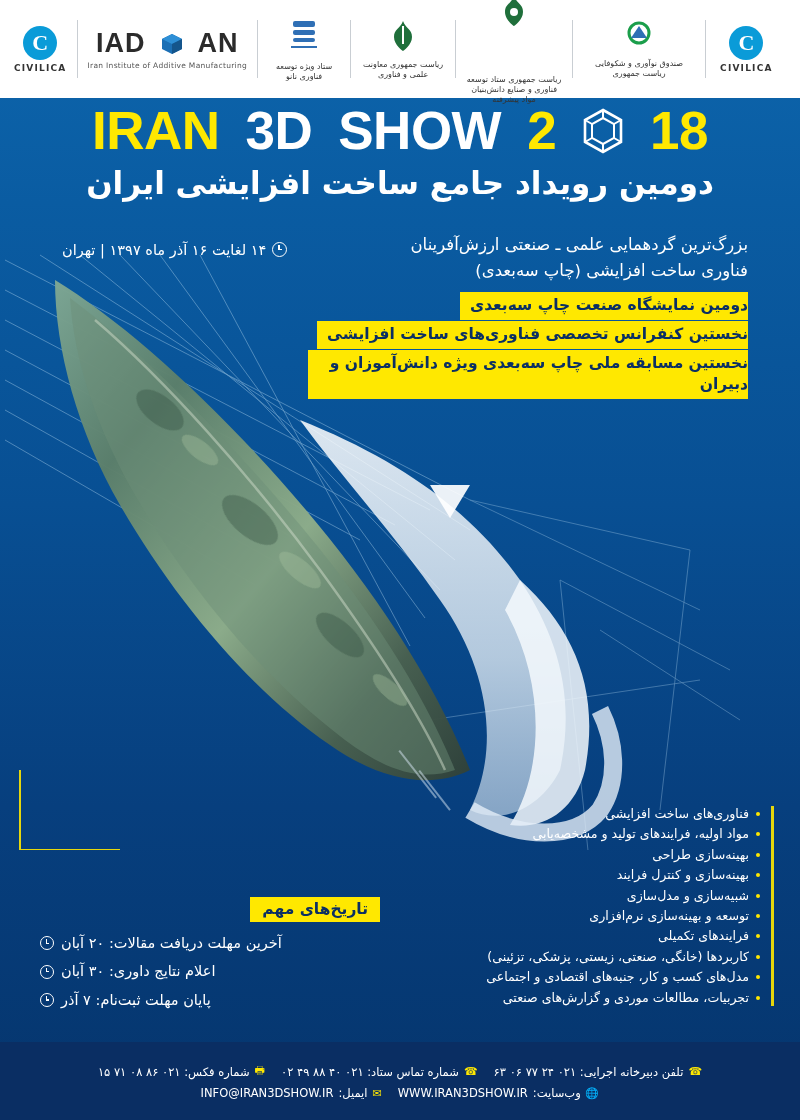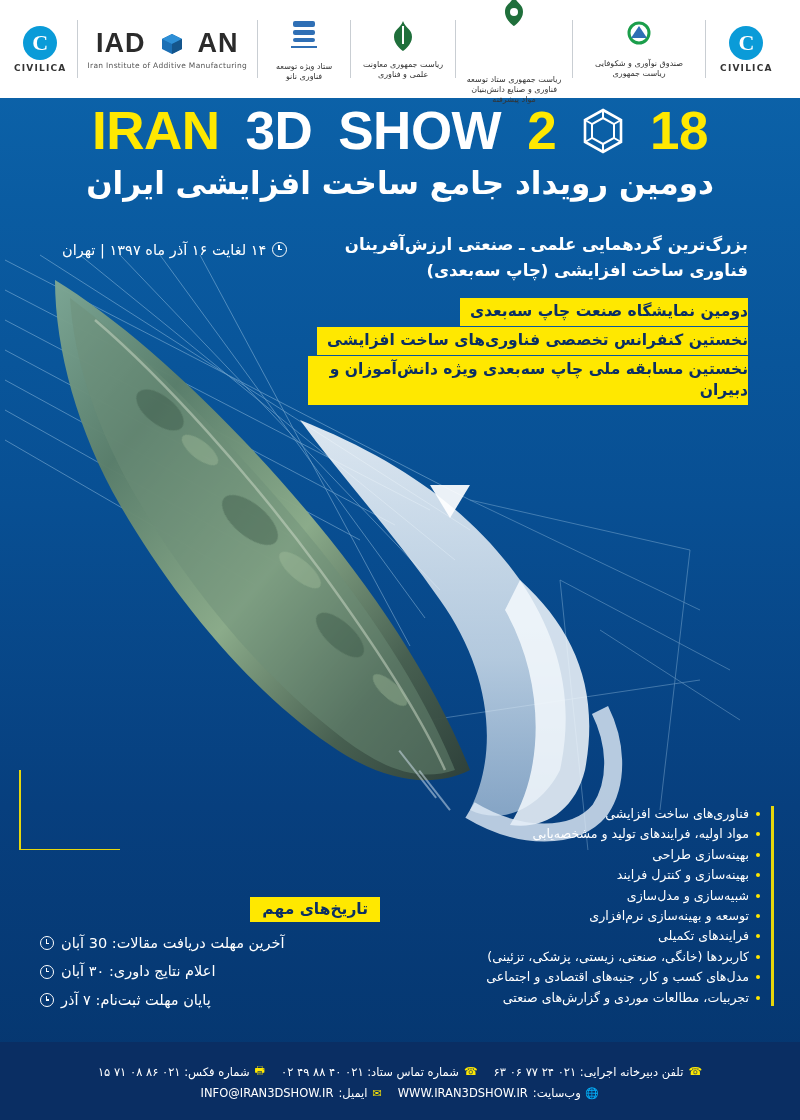--- a/index.html
+++ b/index.html
@@ -78,21 +78,21 @@
   .dateline .clock:after{
     content:"";position:absolute;left:5px;top:2px;width:1.4px;height:5px;background:#fff;
   }
   .dateline .clock:before{
     content:"";position:absolute;left:5px;top:6px;width:4px;height:1.4px;background:#fff;
   }
 
   
   .callouts{position:absolute;top:232px;right:52px;width:440px;direction:rtl;text-align:right;}
   .callout-top{
-    color:#ffffff;font-size:16.5px;font-weight:bold;line-height:1.55;margin-bottom:15px;
+    color:#ffffff;font-size:16.5px;font-weight:normal;line-height:1.55;margin-bottom:9px;
   }
   .strip{
     background:#ffe800;color:#0b2f63;font-weight:bold;font-size:15.5px;
     padding:3px 0 4px 10px;margin-bottom:1px;display:inline-block;
     line-height:1.35;
   }
   .strip.s1{}
   .strip.s2{}
   .strip.s3{}
 
@@ -361,21 +361,21 @@
       <li>مدل‌های کسب و کار، جنبه‌های اقتصادی و اجتماعی</li>
       <li>تجربیات، مطالعات موردی و گزارش‌های صنعتی</li>
     </ul>
   </div>
 
   <div class="keydates">
     <div style="text-align:right;">
       <span class="kd-title">تاریخ‌های مهم</span>
     </div>
     <div class="kd-item">
-      <span class="txt">آخرین مهلت دریافت مقالات: 30 آبان</span>
+      <span class="txt">آخرین مهلت دریافت مقالات: ۲۰ آبان</span>
       <span class="clk"></span>
     </div>
     <div class="kd-item">
       <span class="txt">اعلام نتایج داوری: ۳۰ آبان</span>
       <span class="clk"></span>
     </div>
     <div class="kd-item">
       <span class="txt">پایان مهلت ثبت‌نام: ۷ آذر</span>
       <span class="clk"></span>
     </div>

